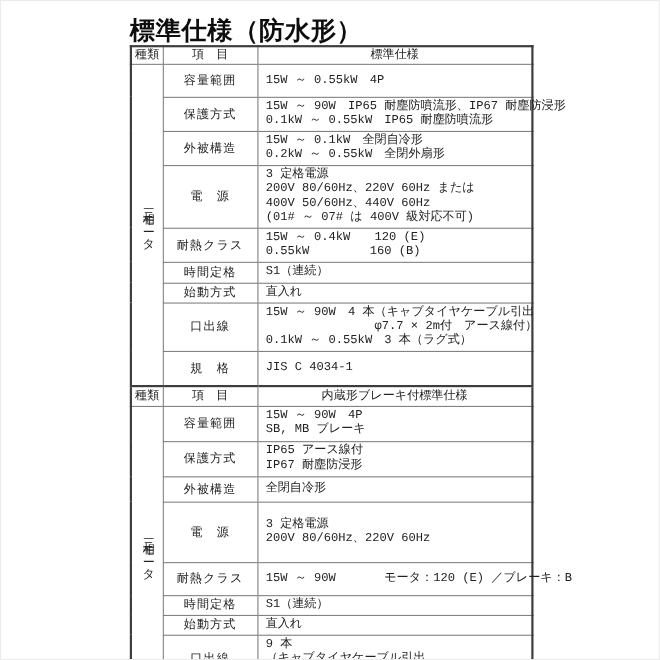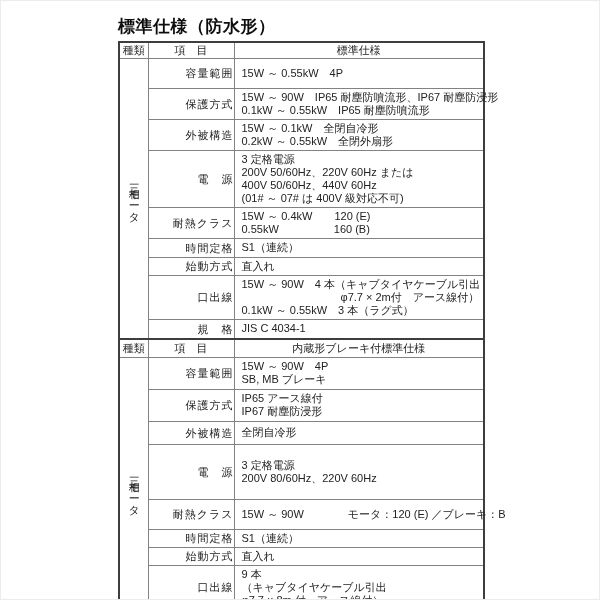--- a/index.html
+++ b/index.html
@@ -3,48 +3,48 @@
 <meta charset="utf-8">
 <style>
   html,body{margin:0;padding:0;}
   body{
     width:600px;height:600px;background:#ffffff;overflow:hidden;
     font-family:"Liberation Sans","DejaVu Sans",sans-serif;
     color:#1f1f1f;box-sizing:border-box;border:1px solid #ececec;
   }
   .wrap{margin:4px 0 0 117px;width:372px;}
   .title{
-    font-size:17px;font-weight:bold;color:#0d0d0d;
+    font-size:23px;font-weight:bold;color:#0d0d0d;
     margin:16px 0 4px 0;letter-spacing:0.5px;line-height:20px;
   }
   table.spec{
     border-collapse:collapse;table-layout:fixed;width:367px;
     border:2px solid #3d3d3d;
   }
   col.c-kind{width:29px;}
   col.c-item{width:86px;}
   col.c-val{width:250px;}
   th,td{
     border:1px solid #828282;padding:0;font-weight:normal;
     font-size:11px;color:#222;
   }
   tr.hx td{text-align:center;vertical-align:middle;line-height:12px;}
   tr.sect td{border-top:2px solid #3d3d3d;}
   td.kind{text-align:center;vertical-align:middle;}
   .vert{
     writing-mode:vertical-rl;text-orientation:mixed;
     letter-spacing:4px;font-size:11px;line-height:11px;display:inline-block;
   }
-  td.item{text-align:right;vertical-align:middle;letter-spacing:1px;line-height:12px;}
+  td.item{text-align:center;vertical-align:middle;letter-spacing:1px;line-height:12px;}
   td.val{vertical-align:middle;padding:2px 3px 2px 7px;}
-  td.val .ln{line-height:13px;white-space:pre;}
+  td.val .ln{line-height:13px;white-space:pre;font-family:Liberation Mono, monospace;}
   
   tr.rh1{height:16px}  tr.ra1{height:30px} tr.ra2{height:30px} tr.ra3{height:30px}
   tr.ra4{height:57px}  tr.ra5{height:30px} tr.ra6{height:19px} tr.ra7{height:17px}
-  tr.ra8{height:39px}  tr.ra9{height:20px}
+  tr.ra8{height:39px}  tr.ra9{height:32px}
   
   tr.rh2{height:18px}  tr.rb1{height:32px} tr.rb2{height:32px} tr.rb3{height:23px}
   tr.rb4{height:55px}  tr.rb5{height:30px} tr.rb6{height:17px} tr.rb7{height:16px}
   tr.rb8{height:42px}  tr.rb9{height:14px}
 </style>
 </head>
 <body>
 
 <div class="wrap">
   <h1 class="title">標準仕様（防水形）</h1>
@@ -80,21 +80,21 @@
       <td class="item">外被構造</td>
       <td class="val">
             <div class="ln">15W ～ 0.1kW　全閉自冷形</div>
             <div class="ln">0.2kW ～ 0.55kW　全閉外扇形</div>
           </td>
     </tr>
     <tr class="ra4">
       <td class="item">電　源</td>
       <td class="val">
             <div class="ln">3 定格電源</div>
-            <div class="ln">200V 50/60Hz、220V 60Hz または</div>
+            <div class="ln">200V 80/60Hz、220V 60Hz または</div>
             <div class="ln">400V 50/60Hz、440V 60Hz</div>
             <div class="ln">(01# ～ 07# は 400V 級対応不可)</div>
           </td>
     </tr>
     <tr class="ra5">
       <td class="item">耐熱クラス</td>
       <td class="val">
             <div class="ln">15W ～ 0.4kW　　120 (E)</div>
             <div class="ln">0.55kW　　　　　160 (B)</div>
           </td>

